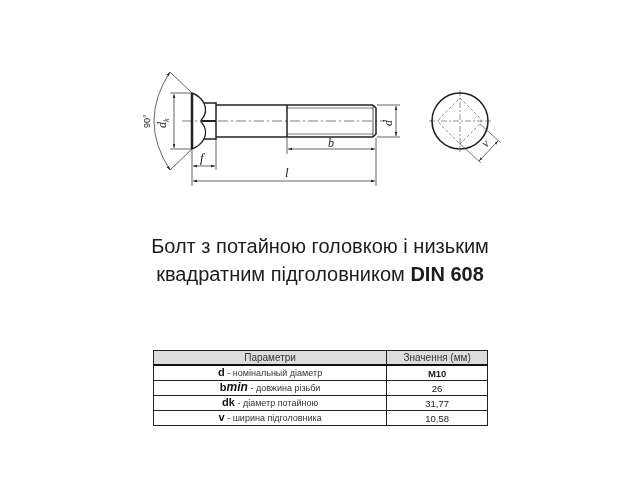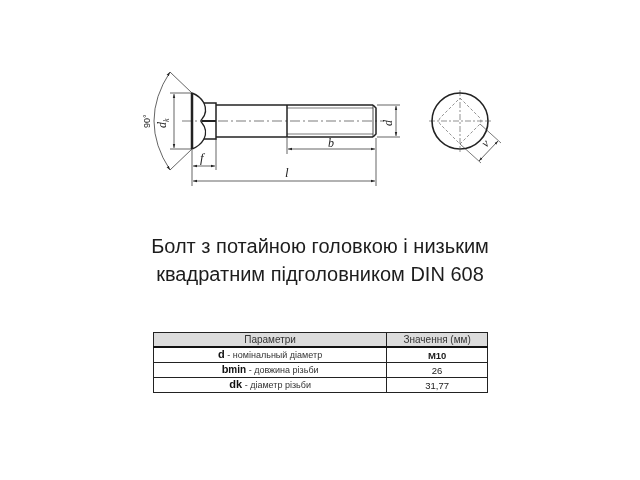--- a/index.html
+++ b/index.html
@@ -1,28 +1,28 @@
 <!DOCTYPE html>
 <html><head>
 <meta charset="utf-8">
 <style>
   html, body { margin: 0; padding: 0; background: #ffffff; }
   body { width: 640px; height: 480px; position: relative; overflow: hidden; font-family: "Liberation Sans", sans-serif; color: #1a1a1a; }
   #drawing { position: absolute; left: 0; top: 0; width: 640px; height: 230px; }
   .title { position: absolute; left: 0; top: 232px; width: 640px; text-align: center; font-size: 20px; line-height: 28px; color: #1d1d1d; }
   .title .line { display: block; }
-  .title b { font-weight: normal; }
-  table.params { position: absolute; left: 153px; top: 332px; width: 335px; border-collapse: collapse; font-size: 9.5px; font-family: "Liberation Sans", sans-serif; }
+  .title b { font-weight: bold; }
+  table.params { position: absolute; left: 153px; top: 350px; width: 335px; border-collapse: collapse; font-size: 9.5px; font-family: "Liberation Sans", sans-serif; }
   table.params th, table.params td { border: 1px solid #222; height: 13px; padding: 0; text-align: center; line-height: 13px; }
   table.params th { background: #dcdcdc; font-weight: normal; font-size: 10px; color: #333; border-bottom: 2px solid #111; }
   table.params col.c1 { width: 234px; }
   table.params col.c2 { width: 101px; }
   table.params { border: 1.5px solid #111; }
   .sym { font-weight: bold; font-size: 11px; color: #111; }
-  .sub { font-size: 10px; }
+  .sub { font-size: 12px; font-style: italic; }
   .desc { color: #333; font-size: 9px; }
   .bold { font-weight: bold; margin-top: 16px; }
 </style>
 </head>
 <body>
 
 <svg id="drawing" width="640" height="230" viewBox="0 0 640 230" xmlns="http://www.w3.org/2000/svg">
   <defs>
     <marker id="arr" viewBox="0 0 10 10" refX="10" refY="5" markerWidth="6" markerHeight="6" orient="auto-start-reverse">
       <path d="M0,2 L10,5 L0,8 z" fill="#222"></path>
@@ -119,17 +119,21 @@
   <tbody>
     <tr>
       <td><span class="sym">d</span><span class="desc"> - номінальный діаметр</span></td>
       <td class="bold">M10</td>
     </tr>
     <tr>
       <td><span class="sym">b</span><span class="sym sub">min</span><span class="desc"> - довжина різьби</span></td>
       <td>26</td>
     </tr>
     <tr>
-      <td><span class="sym">dk</span><span class="desc"> - діаметр різьби</span></td>
+      <td><span class="sym">dk</span><span class="desc"> - діаметр потайною</span></td>
       <td>31,77</td>
+    </tr>
+    <tr>
+      <td><span class="sym">v</span><span class="desc"> - ширина підголовника</span></td>
+      <td>10,58</td>
     </tr>
   </tbody>
 </table>
 
 </body></html>

